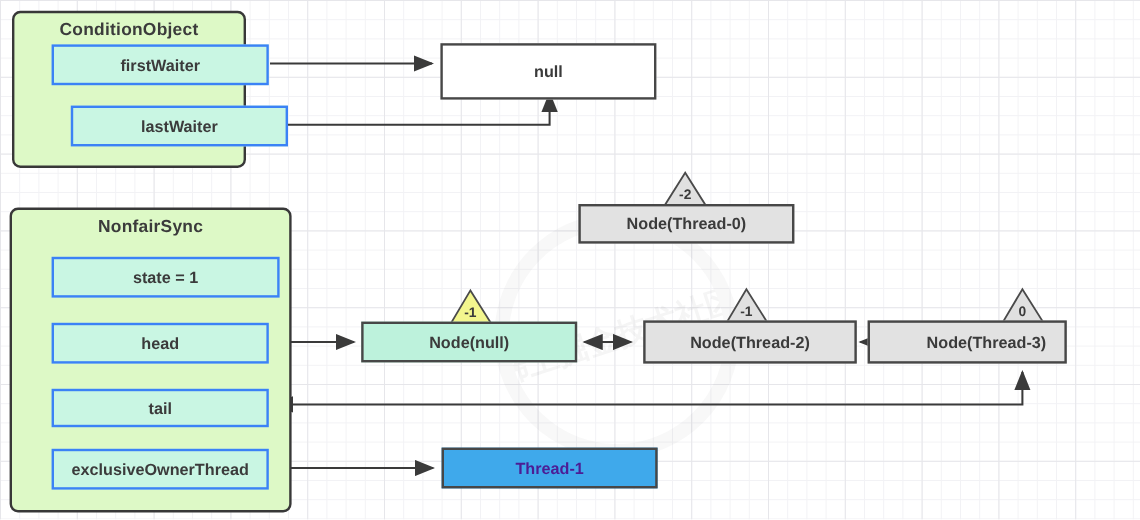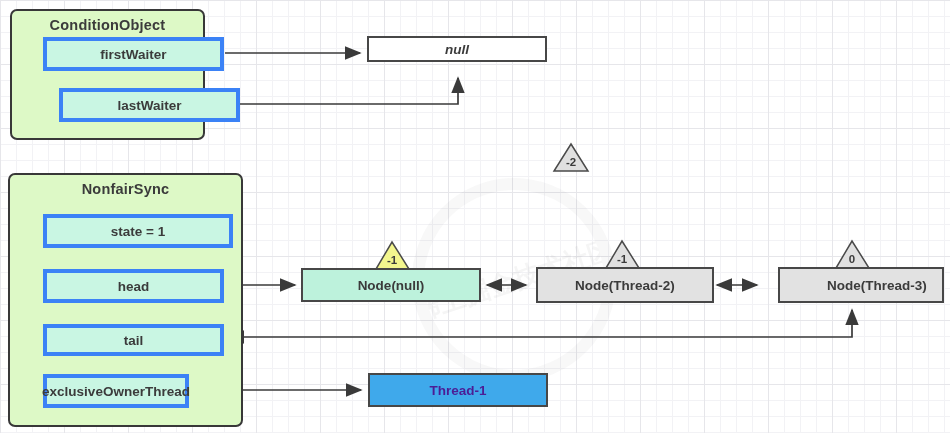--- a/index.html
+++ b/index.html
@@ -27,21 +27,21 @@
     text-align:center;
     font-weight:bold;
     font-size:14.5px;
     color:var(--text,#3b3b3b);
     padding-top:6px;
     letter-spacing:.2px;
   }
   .field-box{
     position:absolute;
     background:var(--field-fill,#c9f6e3);
-    border:4px solid #3b82f6;
+    border:2px solid #3b82f6;
     box-sizing:border-box;
     display:flex;align-items:center;justify-content:center;
     font-weight:bold;font-size:13.5px;color:var(--text,#3b3b3b);
   }
   .plain-box{
     position:absolute;
     box-sizing:border-box;
     border:2px solid #474747;
     display:flex;align-items:center;justify-content:center;
     font-weight:bold;font-size:13.5px;color:var(--text,#3b3b3b);
@@ -109,32 +109,33 @@
     <polygon class="tri tri-gray" points="836,268 869,268 852,241"></polygon>
     <text class="tri-label" x="852" y="263">0</text>
   </svg>
 
   <div class="container-box box-layer" style="left:10px;top:9px;width:195px;height:131px;">
     <div class="container-title">ConditionObject</div>
     <div class="field-box" style="left:31px;top:26px;width:181px;height:34px;">firstWaiter</div>
     <div class="field-box" style="left:31px;top:77px;width:181px;height:34px;margin-left:16px;">lastWaiter</div>
   </div>
 
-  <div class="plain-box box-layer" style="left:367px;top:36px;width:180px;height:26px;font-style:italic;">null</div>
+  <div class="plain-box box-layer" style="left:367px;top:36px;width:180px;height:47px;">null</div>
 
   <div class="container-box box-layer" style="left:8px;top:173px;width:235px;height:254px;">
     <div class="container-title" style="">NonfairSync</div>
     <div class="field-box" style="left:33px;top:39px;width:190px;height:34px;">state = 1</div>
     <div class="field-box" style="left:33px;top:94px;width:181px;height:34px;">head</div>
     <div class="field-box" style="left:33px;top:149px;width:181px;height:32px;">tail</div>
-    <div class="field-box" style="left:33px;top:199px;width:146px;height:34px;">exclusiveOwnerThread</div>
+    <div class="field-box" style="left:33px;top:199px;width:181px;height:34px;">exclusiveOwnerThread</div>
   </div>
 
+  <div class="plain-box node-gray box-layer" style="left:482px;top:170px;width:180px;height:33px;">Node(Thread-0)</div>
 
   <div class="plain-box node-head box-layer" style="left:301px;top:268px;width:180px;height:34px;">Node(null)</div>
 
   <div class="plain-box node-gray box-layer" style="left:536px;top:267px;width:178px;height:36px;">Node(Thread-2)</div>
 
-  <div class="plain-box node-gray box-layer" style="left:778px;top:267px;width:166px;height:36px;padding-left:32px;">Node(Thread-3)</div>
+  <div class="plain-box node-gray box-layer" style="left:723px;top:267px;width:166px;height:36px;padding-left:32px;">Node(Thread-3)</div>
 
   <div class="plain-box node-owner box-layer" style="left:368px;top:373px;width:180px;height:34px;">Thread-1</div>
 
 </div>
 
 </body></html>

